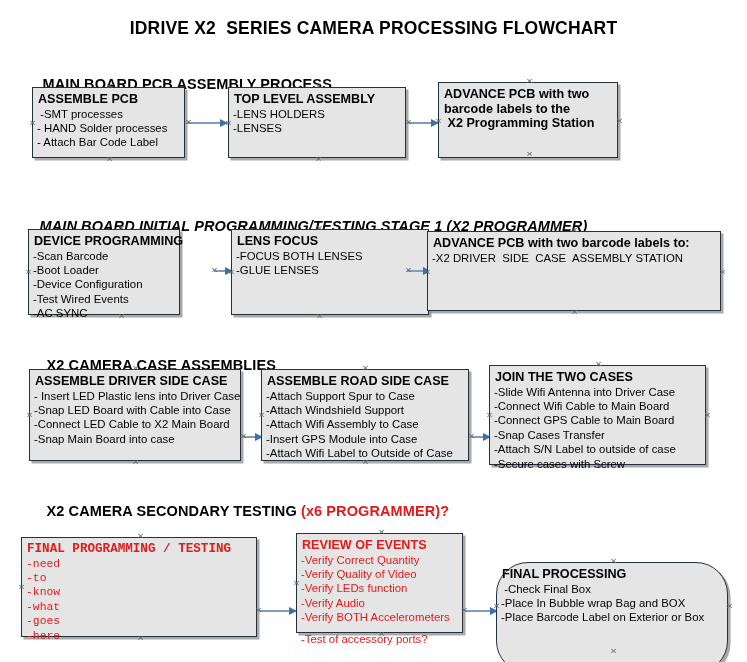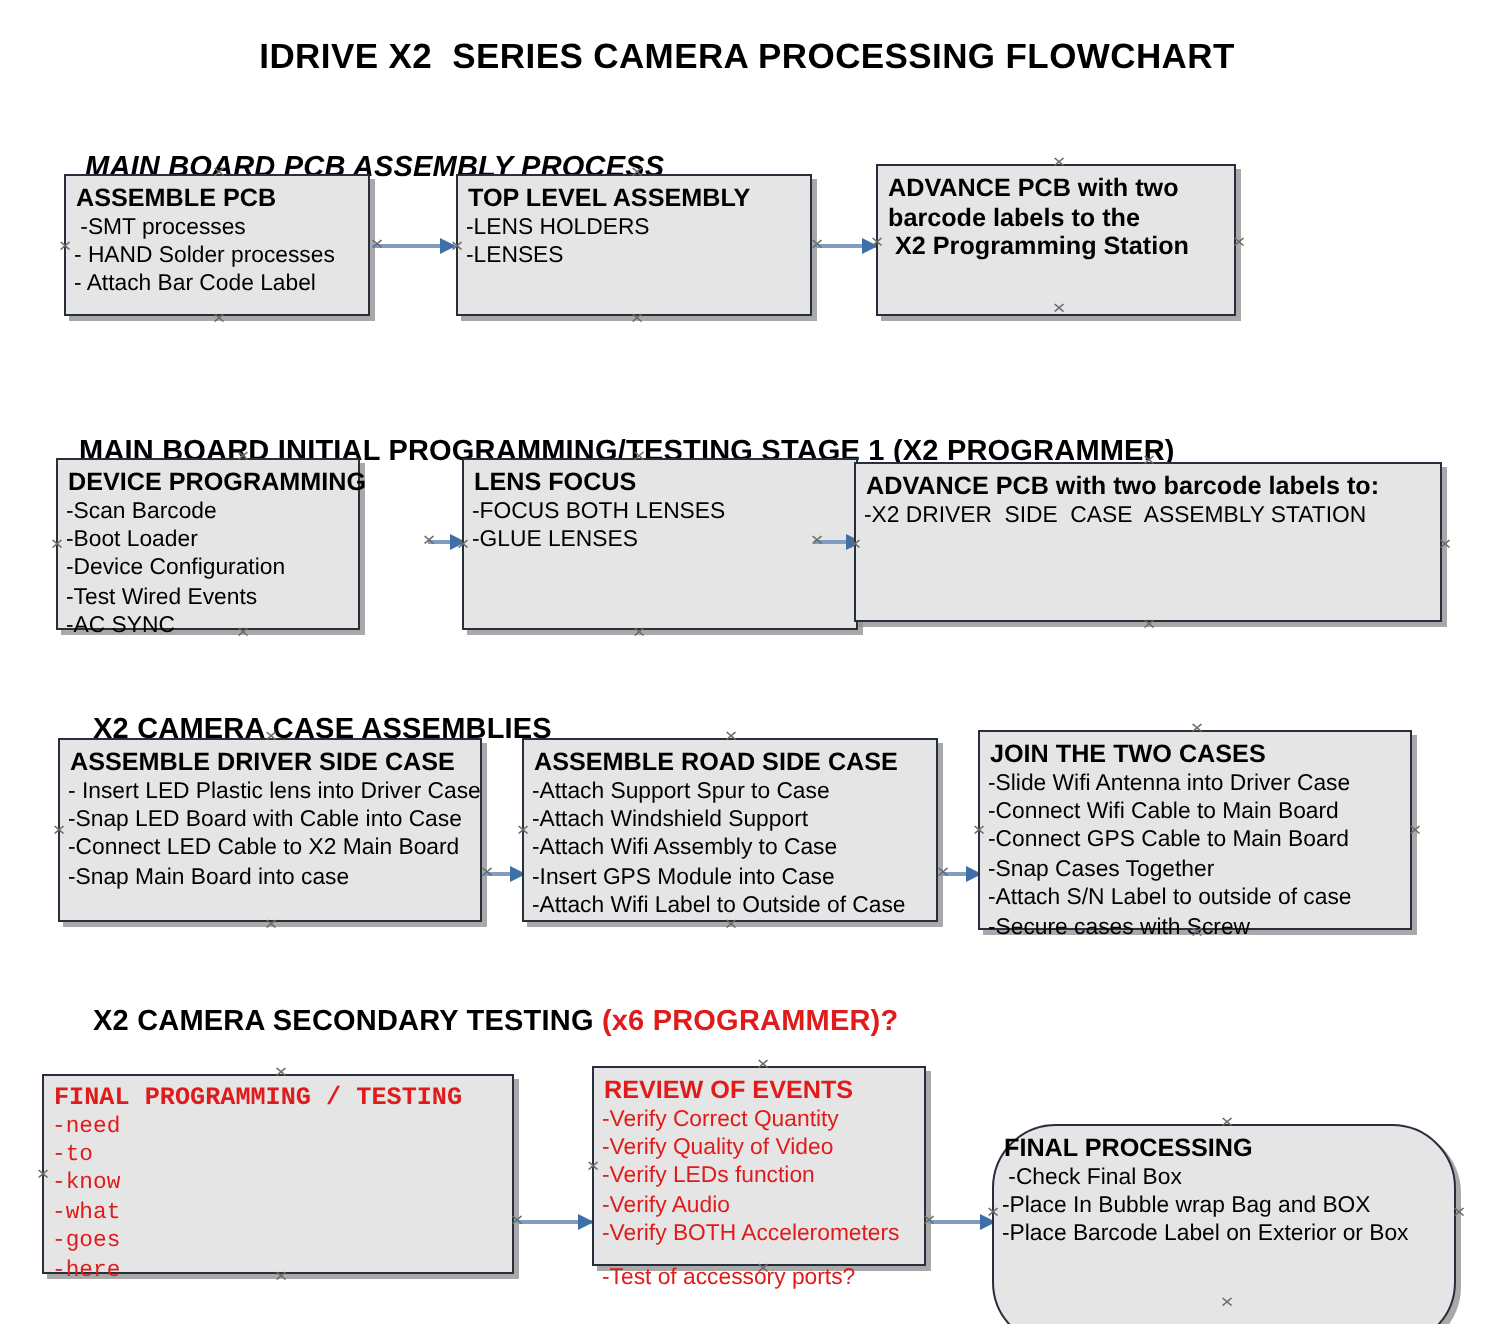--- a/index.html
+++ b/index.html
@@ -75,21 +75,21 @@
   }
   .xh::before{content:"\00D7";display:block;transform:scale(1.25,1.05);}
 </style>
 </head>
 <body>
 
 <div class="canvas">
 
   <div class="doc-title">IDRIVE X2  SERIES CAMERA PROCESSING FLOWCHART</div>
 
-  <div class="section-title" style="top:60px;left:26px;font-style:italic;">
+  <div class="section-title" style="top:60px;left:26px;">
     <span>MAIN BOARD PCB ASSEMBLY PROCESS</span>
   </div>
 
   <div class="box" style="left:32px;top:87px;width:153px;height:71px;">
     <div class="body">
       <div class="hd">ASSEMBLE PCB</div>
       <ul>
         <li> -SMT processes</li>
         <li>- HAND Solder processes</li>
         <li>- Attach Bar Code Label</li>
@@ -124,21 +124,21 @@
       <div class="hd">ADVANCE PCB with two
 barcode labels to the
  X2 Programming Station</div>
     </div>
     <span class="xh" style="left:-5px;top:34px;"></span>
     <span class="xh" style="left:176px;top:34px;"></span>
     <span class="xh" style="left:86px;top:-6px;"></span>
     <span class="xh" style="left:86px;top:67px;"></span>
   </div>
 
-  <div class="section-title" style="top:202px;left:23px;">
+  <div class="section-title" style="top:202px;left:23px;font-style:italic;">
     <span>MAIN BOARD INITIAL PROGRAMMING/TESTING STAGE 1 (X2 PROGRAMMER)</span>
   </div>
 
   <div class="box" style="left:28px;top:229px;width:152px;height:86px;">
     <div class="body">
       <div class="hd">DEVICE PROGRAMMING</div>
       <ul>
         <li>-Scan Barcode</li>
         <li>-Boot Loader</li>
         <li>-Device Configuration</li>
@@ -224,21 +224,21 @@
   <div class="conn" style="left:470px;top:436px;width:20px;"></div>
   <span class="xh" style="left:467px;top:432px;"></span>
 
   <div class="box" style="left:489px;top:365px;width:217px;height:100px;">
     <div class="body">
       <div class="hd">JOIN THE TWO CASES</div>
       <ul>
         <li>-Slide Wifi Antenna into Driver Case</li>
         <li>-Connect Wifi Cable to Main Board</li>
         <li>-Connect GPS Cable to Main Board</li>
-        <li>-Snap Cases Together</li>
+        <li>-Snap Cases Transfer</li>
         <li>-Attach S/N Label to outside of case</li>
         <li>-Secure cases with Screw</li>
       </ul>
     </div>
     <span class="xh" style="left:-5px;top:45px;"></span>
     <span class="xh" style="left:213px;top:45px;"></span>
     <span class="xh" style="left:104px;top:-6px;"></span>
     <span class="xh" style="left:104px;top:96px;"></span>
   </div>
 

